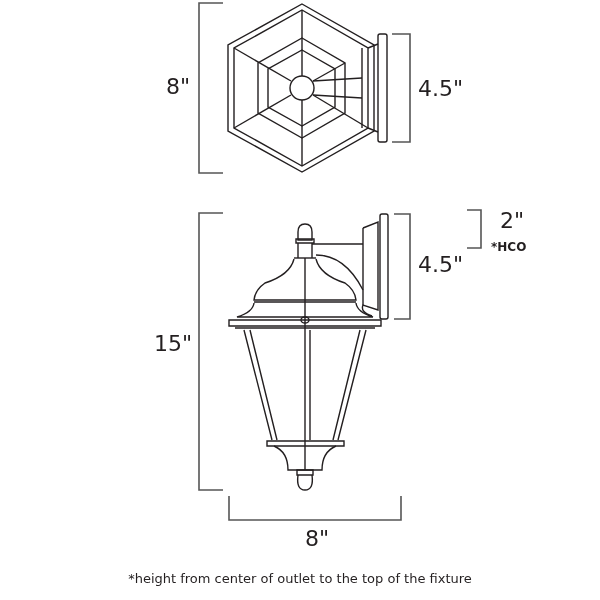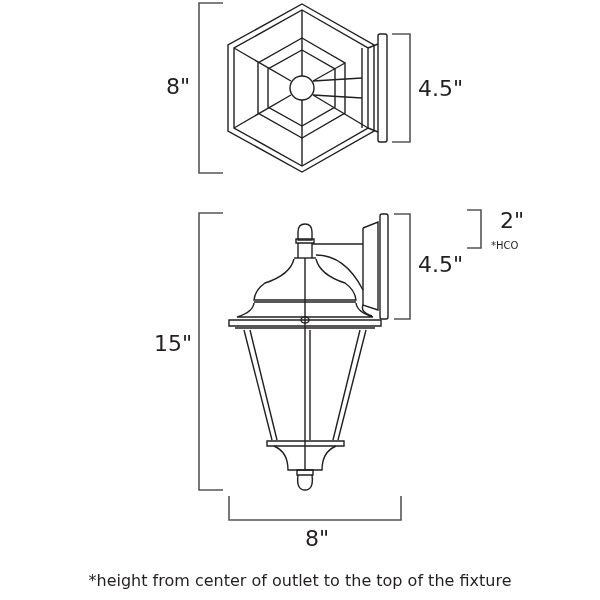--- a/index.html
+++ b/index.html
@@ -1,21 +1,21 @@
 <!DOCTYPE html>
 <html><head>
   <meta charset="utf-8">
   <style>
     html, body { margin: 0; padding: 0; background: #ffffff; }
     body { width: 600px; height: 600px; position: relative; overflow: hidden;
            font-family: "DejaVu Sans", "Liberation Sans", sans-serif; color: #231f20; }
     .diagram { position: absolute; left: 0; top: 0; width: 600px; height: 600px; }
     .label { position: absolute; font-size: 22px; line-height: 1; color: #231f20; }
-    .small { position: absolute; font-size: 10px; color: #231f20; }
-    .footnote { position: absolute; left: 0; width: 600px; top: 571px; text-align: center; font-size: 16px; color: #231f20; }
+    .small { position: absolute; font-size: 12px; color: #231f20; font-weight: bold; }
+    .footnote { position: absolute; left: 0; width: 600px; top: 571px; text-align: center; font-size: 13px; color: #231f20; }
     svg line, svg path, svg polygon, svg circle, svg rect, svg polyline, svg ellipse { vector-effect: non-scaling-stroke; }
   </style>
 </head>
 <body>
 
 <div class="diagram">
   <svg width="600" height="600" viewBox="0 0 600 600" xmlns="http://www.w3.org/2000/svg">
     <g fill="none" stroke="#231f20" stroke-width="1.4">
 
       <g>

